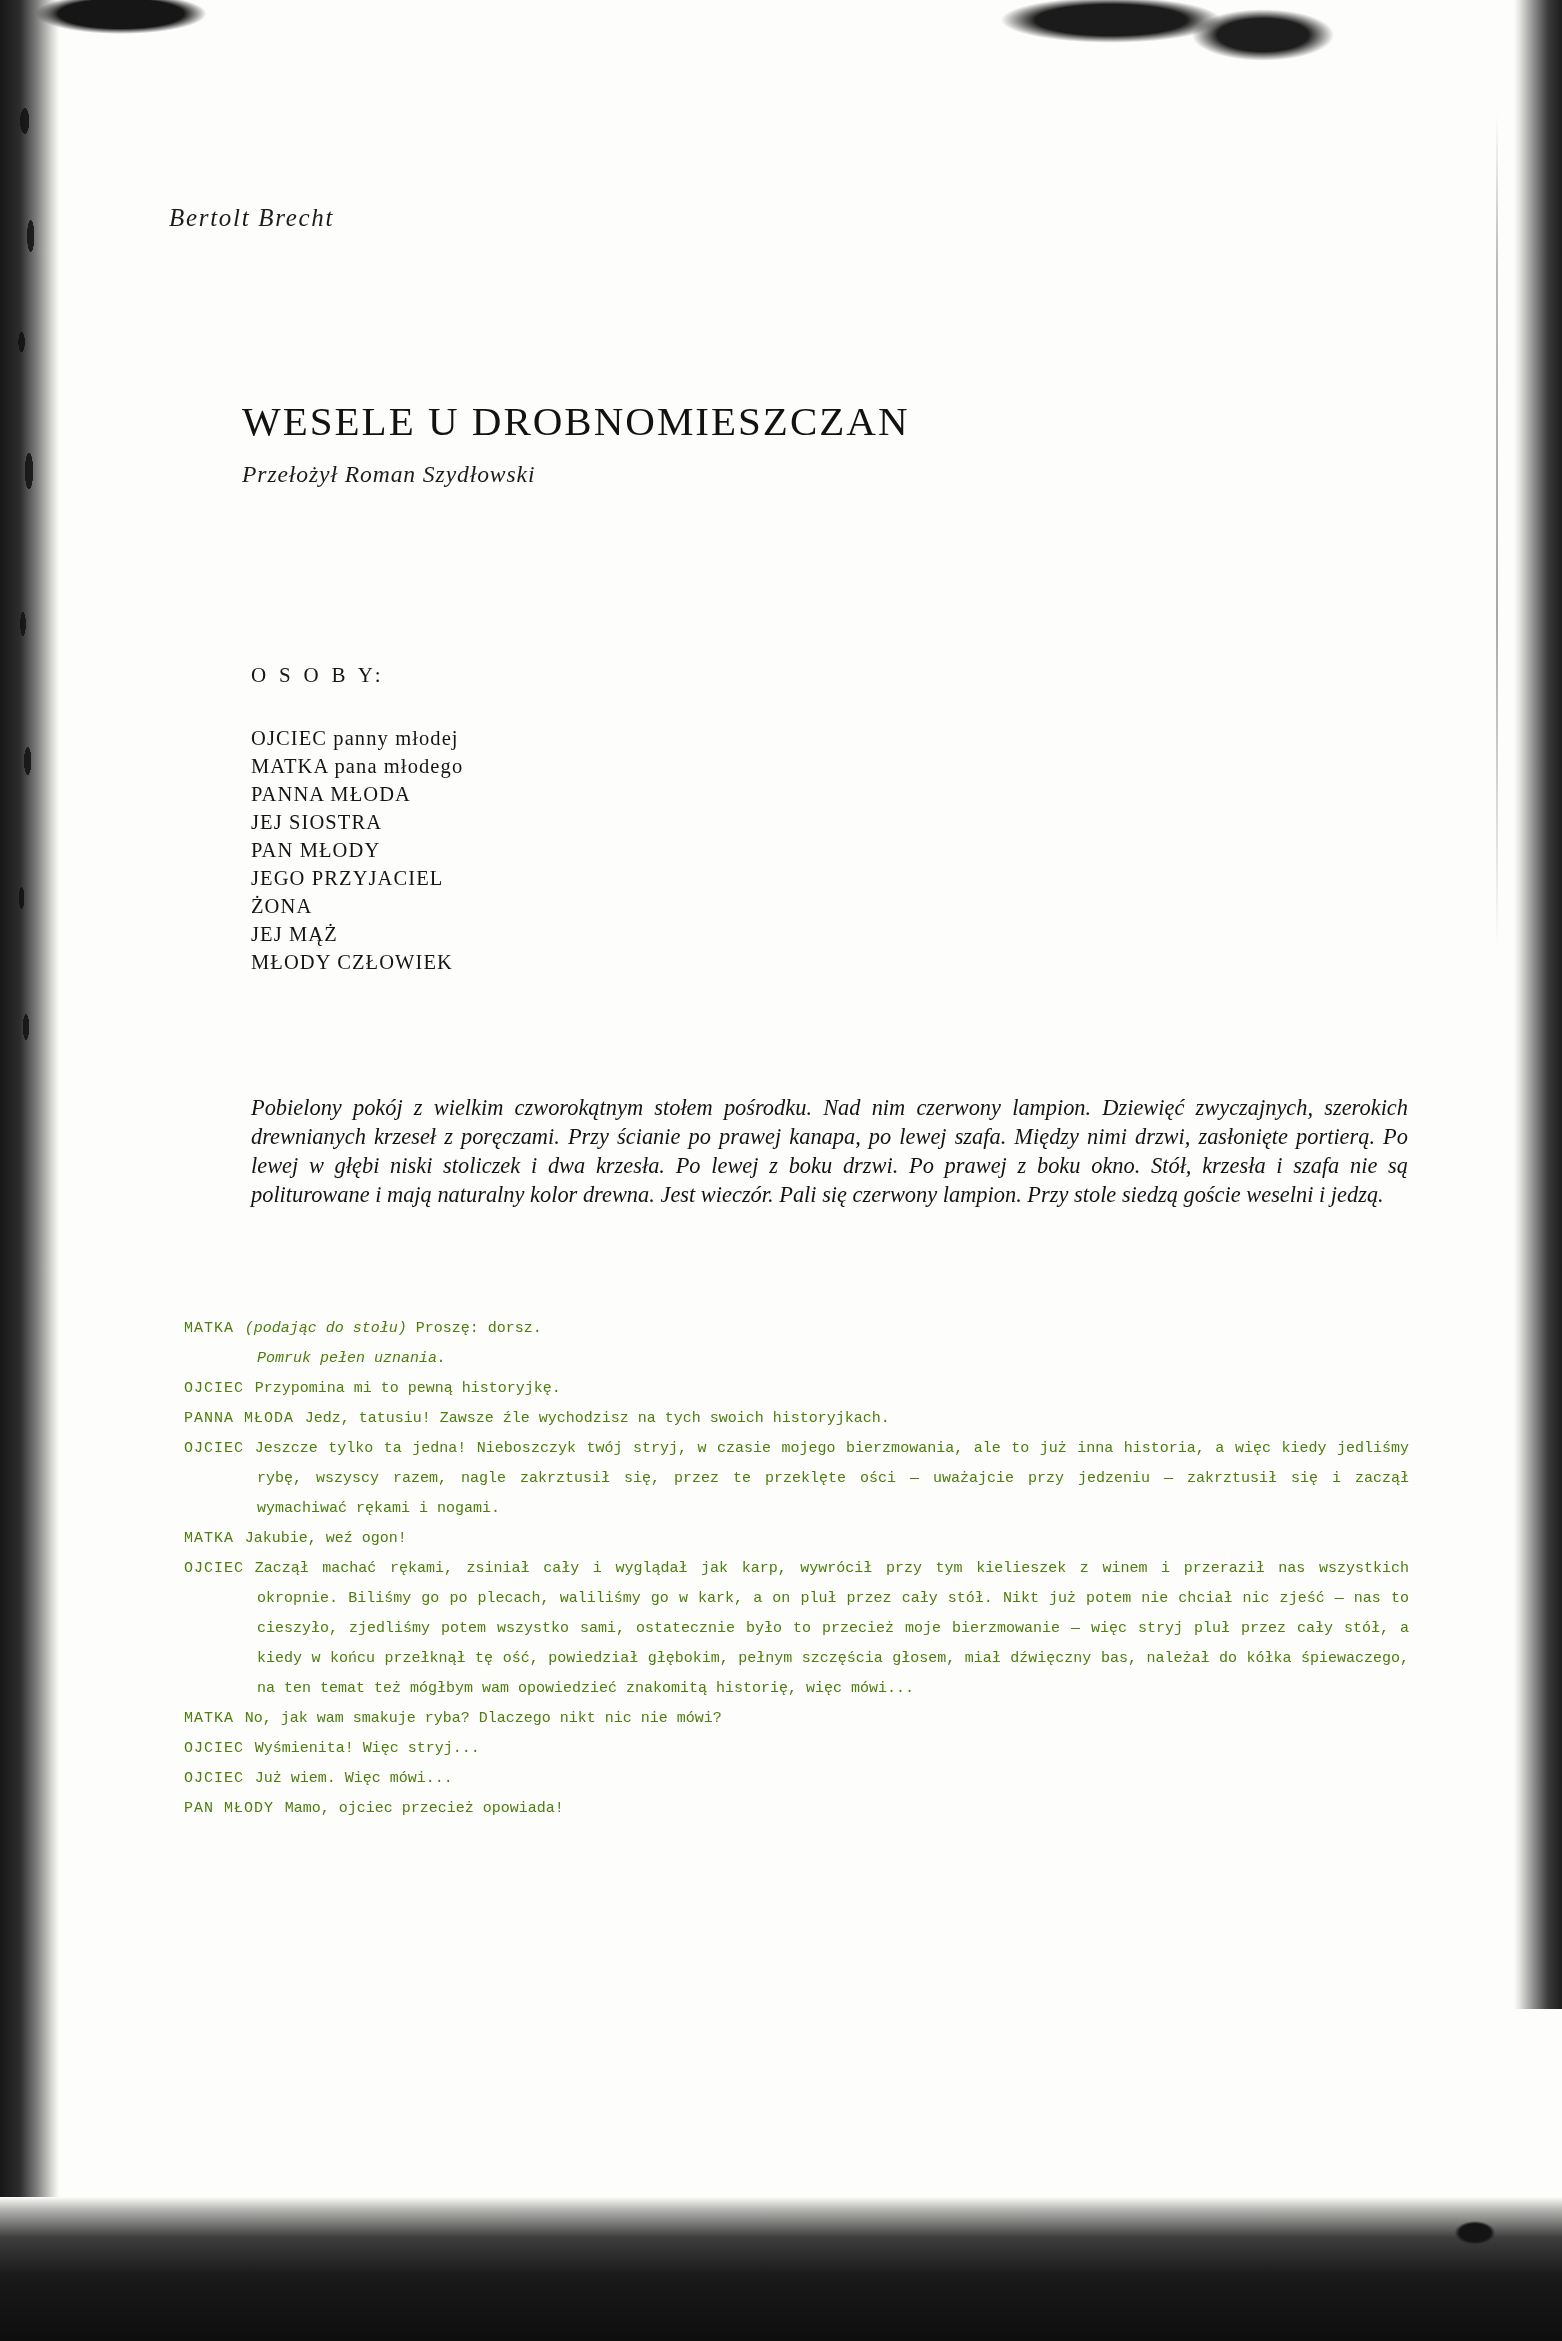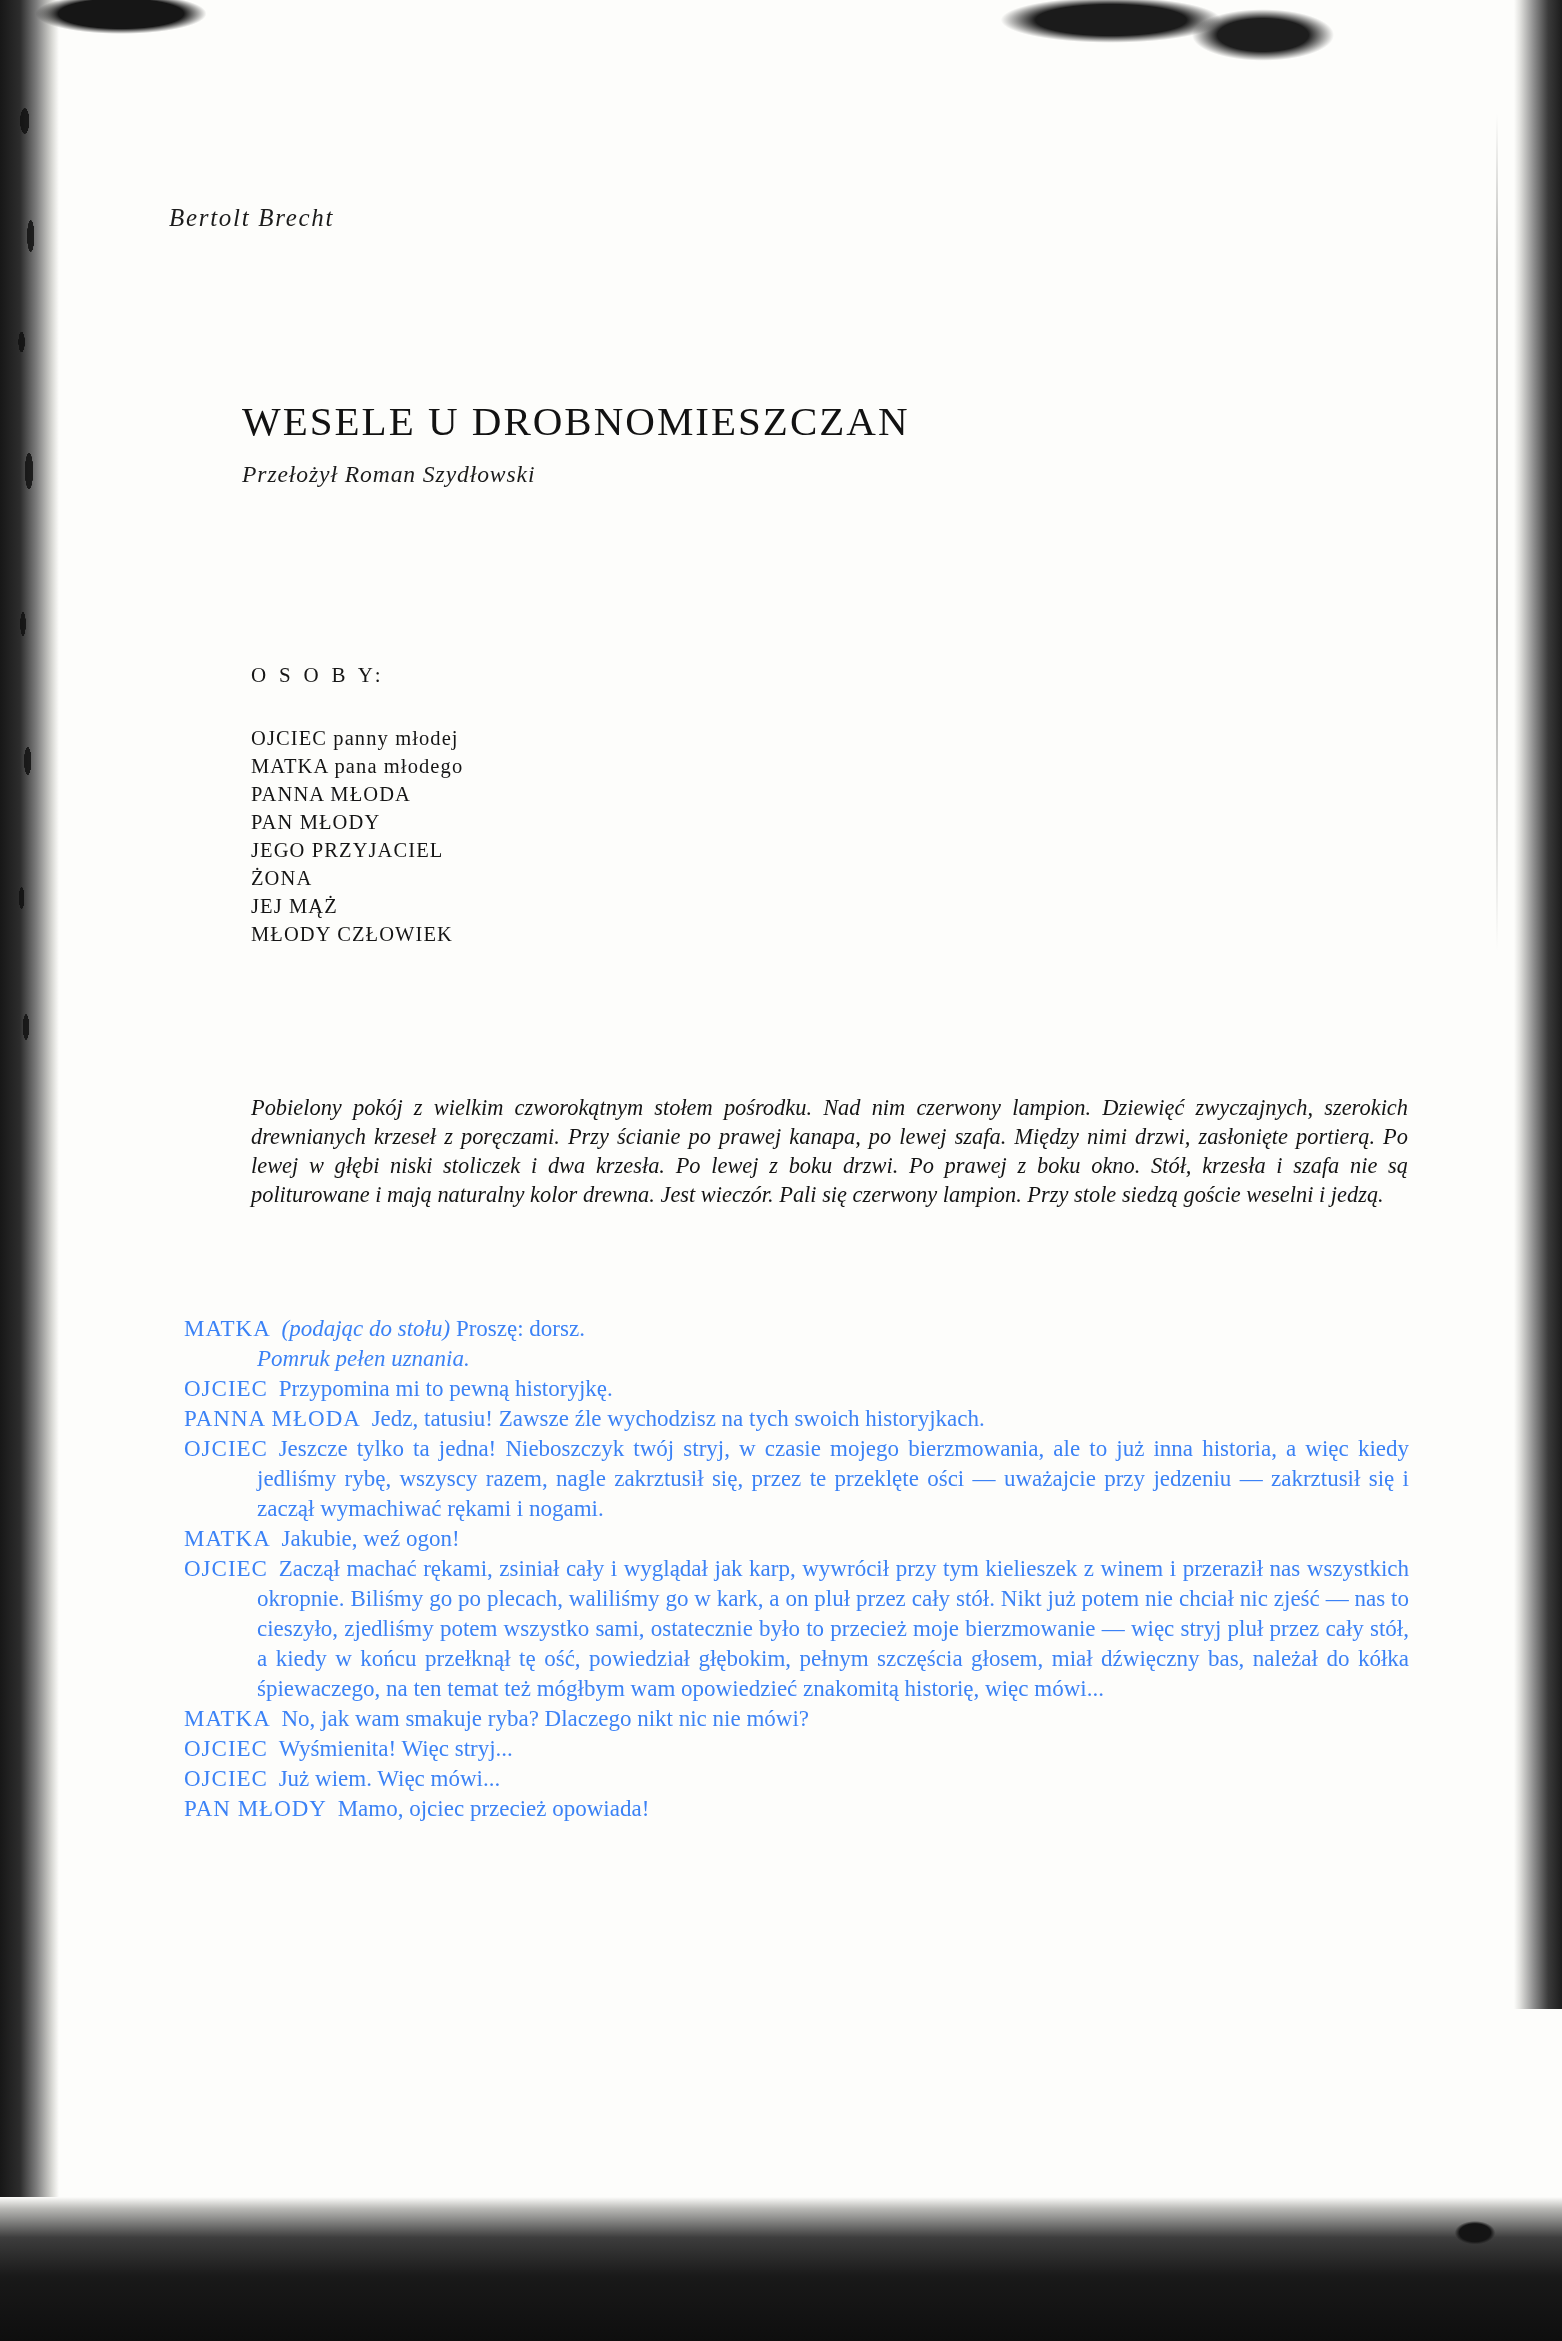--- a/index.html
+++ b/index.html
@@ -177,24 +177,24 @@
     line-height: 29px;
     text-align: justify;
     color: #141414;
   }
 
   .dialogue {
     position: absolute;
     left: 184px;
     top: 1314px;
     width: 1225px;
-    font-family: Liberation Serif, serif;
-    font-size: 23px;
+    font-family: Liberation Mono, monospace;
+    font-size: 15px;
     line-height: 30px;
-    color: #3b82f6;
+    color: #4d7c0f;
   }
   .line {
     text-align: justify;
     text-indent: 0;
     padding-left: 73px;
     margin: 0 0 0 0;
   }
   .line > .speaker {
     display: inline;
     margin-left: -73px;
@@ -231,20 +231,21 @@
   <div class="title">WESELE U DROBNOMIESZCZAN</div>
 
   <div class="translator">Przełożył Roman Szydłowski</div>
 
   <div class="cast-heading">O S O B Y:</div>
 
   <div class="cast-list">
     <div>OJCIEC panny młodej</div>
     <div>MATKA pana młodego</div>
     <div>PANNA MŁODA</div>
+    <div>JEJ SIOSTRA</div>
     <div>PAN MŁODY</div>
     <div>JEGO PRZYJACIEL</div>
     <div>ŻONA</div>
     <div>JEJ MĄŻ</div>
     <div>MŁODY CZŁOWIEK</div>
   </div>
 
   <div class="stage-note">Pobielony pokój z wielkim czworokątnym stołem pośrodku. Nad nim czerwony lampion. Dziewięć zwyczajnych, szerokich drewnianych krzeseł z poręczami. Przy ścianie po prawej kanapa, po lewej szafa. Między nimi drzwi, zasłonięte portierą. Po lewej w głębi niski stoliczek i dwa krzesła. Po lewej z boku drzwi. Po prawej z boku okno. Stół, krzesła i szafa nie są politurowane i mają naturalny kolor drewna. Jest wieczór. Pali się czerwony lampion. Przy stole siedzą goście weselni i jedzą.</div>
 
   <div class="dialogue">

